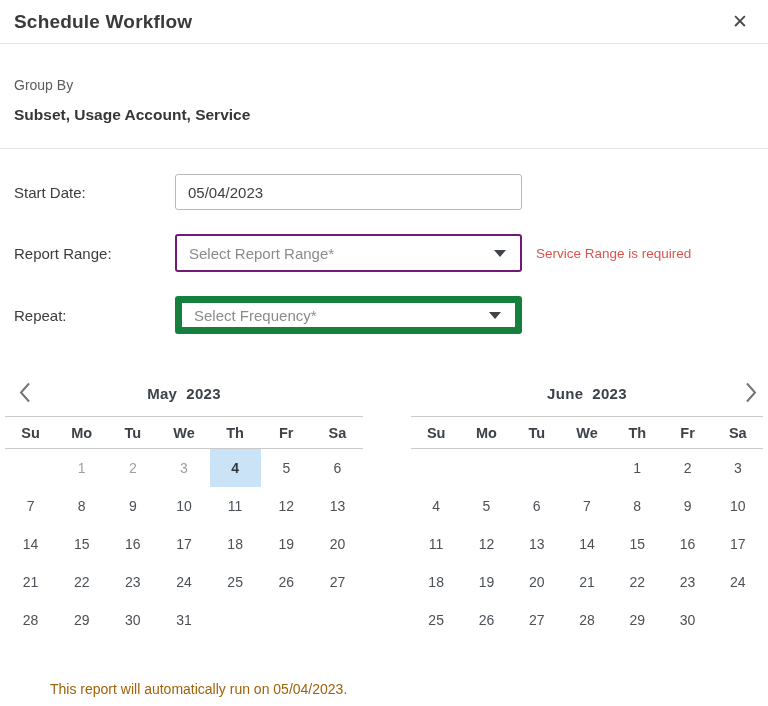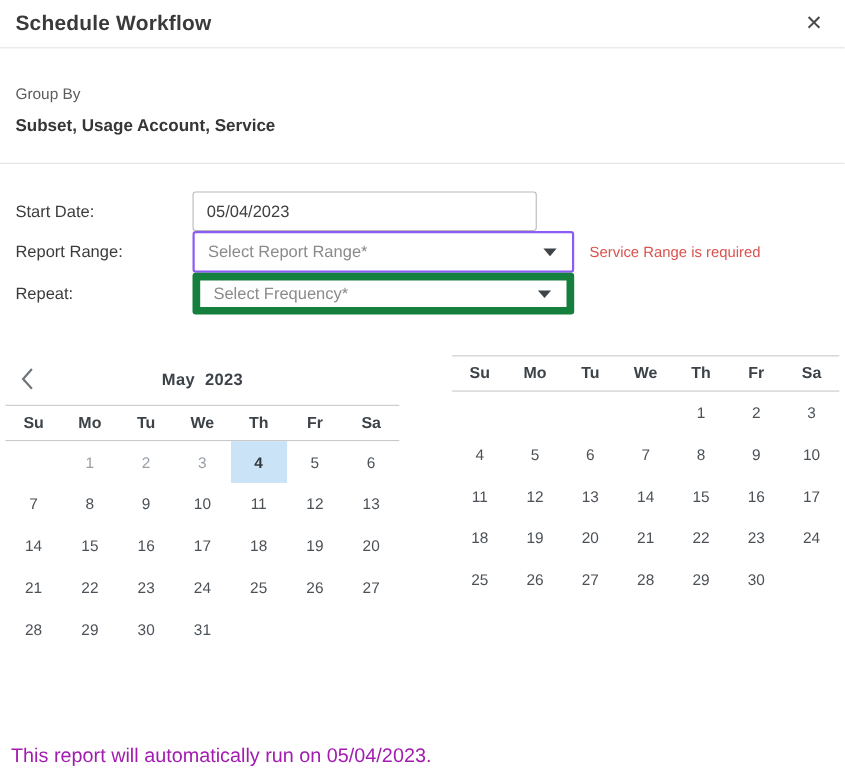--- a/index.html
+++ b/index.html
@@ -20,26 +20,26 @@
   .sum-col { }
   .sum-col-1 { width:248px; }
   .sum-col-2 { width:258px; }
   .sum-col-3 { flex:1; }
   .sum-label { font-size:14px; color:#5c5c5c; margin-bottom:10px; }
   .sum-value { font-size:15.5px; font-weight:700; color:#363636; line-height:23px; }
   .sum-col-2 .sum-value { width:222px; }
 
   
   .form { padding:25px 14px 0 14px; }
-  .form-row { display:flex; align-items:center; }
+  .form-row { display:flex; align-items:center; margin-bottom:24px; }
   .form-row.row-repeat { margin-bottom:0; }
   .form-label { width:161px; font-size:15px; color:#3c3c3c; }
-  .text-input { width:313px; height:36px; border:1px solid #b9b9b9; border-radius:3px; padding:0 12px; font-size:15px; color:#3f3f3f; font-family:"Liberation Sans",sans-serif; background:#fff; }
+  .text-input { width:347px; height:36px; border:1px solid #b9b9b9; border-radius:3px; padding:0 12px; font-size:15px; color:#3f3f3f; font-family:"Liberation Sans",sans-serif; background:#fff; }
   .select-box { width:347px; height:38px; border:7px solid #15803d; border-radius:3px; padding:0 14px 0 12px; display:flex; align-items:center; justify-content:space-between; background:#fff; cursor:pointer; }
-  .select-box.error-border { border:2px solid #8b5cf6; }
+  .select-box.error-border { border:2px solid #701a75; }
   .select-placeholder { font-size:15px; color:#8b8b8b; }
   .caret-icon { width:0; height:0; border-left:6px solid transparent; border-right:6px solid transparent; border-top:7px solid #3f4448; }
   .error-text { margin-left:14px; font-size:13.5px; color:#d9534f; }
 
   
   .calendars { display:flex; justify-content:space-between; padding:0 5px; margin-top:37px; }
   .cal { }
   .cal-left { width:358px; }
   .cal-right { width:352px; }
   .cal-nav { position:relative; height:45px; display:flex; align-items:center; justify-content:center; }
@@ -51,21 +51,21 @@
   .day-head { display:flex; height:33px; align-items:center; border-top:1px solid #c9c9c9; border-bottom:1px solid #c9c9c9; }
   .day-head-cell { flex:1; text-align:center; font-size:14.5px; font-weight:700; color:#3c4248; }
   .cal-week { display:flex; height:38px; }
   .day-cell { flex:1; display:flex; align-items:center; justify-content:center; font-size:14px; color:#4b5157; cursor:pointer; }
   .day-cell.empty { cursor:default; }
   .day-cell.disabled { color:#9aa0a6; cursor:default; }
   .day-cell.selected { background:#cbe3f7; font-weight:700; color:#33383d; }
 
   
   .dlg-footer { position:absolute; left:10px; bottom:8px; }
-  .footer-text { font-size:18px; color:#a21caf; }
+  .footer-text { font-size:14px; color:#a16207;margin-left:40px; }
 </style>
 </head>
 <body>
 
 <div class="dialog">
 
   <div class="dlg-header">
     <div class="dlg-title">Schedule Workflow</div>
     <button class="dlg-close">✕</button>
   </div>
@@ -165,20 +165,30 @@
             <div class="day-cell">30</div>
             <div class="day-cell">31</div>
             <div class="day-cell empty"></div>
             <div class="day-cell empty"></div>
             <div class="day-cell empty"></div>
           </div>
         </div>
     </div>
 
     <div class="cal cal-right">
+      <div class="cal-nav">
+        <div class="cal-title">
+          <span class="cal-month">June</span><span class="cal-year">2023</span>
+        </div>
+        <button class="chev-btn chev-next">
+          <svg width="16" height="24" viewBox="0 0 16 24">
+              <polyline points="4,3 12,12 4,21" stroke="#70757a" stroke-width="2" fill="none"></polyline>
+            </svg>
+        </button>
+      </div>
       <div class="day-head">
           <div class="day-head-cell">Su</div>
           <div class="day-head-cell">Mo</div>
           <div class="day-head-cell">Tu</div>
           <div class="day-head-cell">We</div>
           <div class="day-head-cell">Th</div>
           <div class="day-head-cell">Fr</div>
           <div class="day-head-cell">Sa</div>
         </div>
       <div class="cal-grid">

